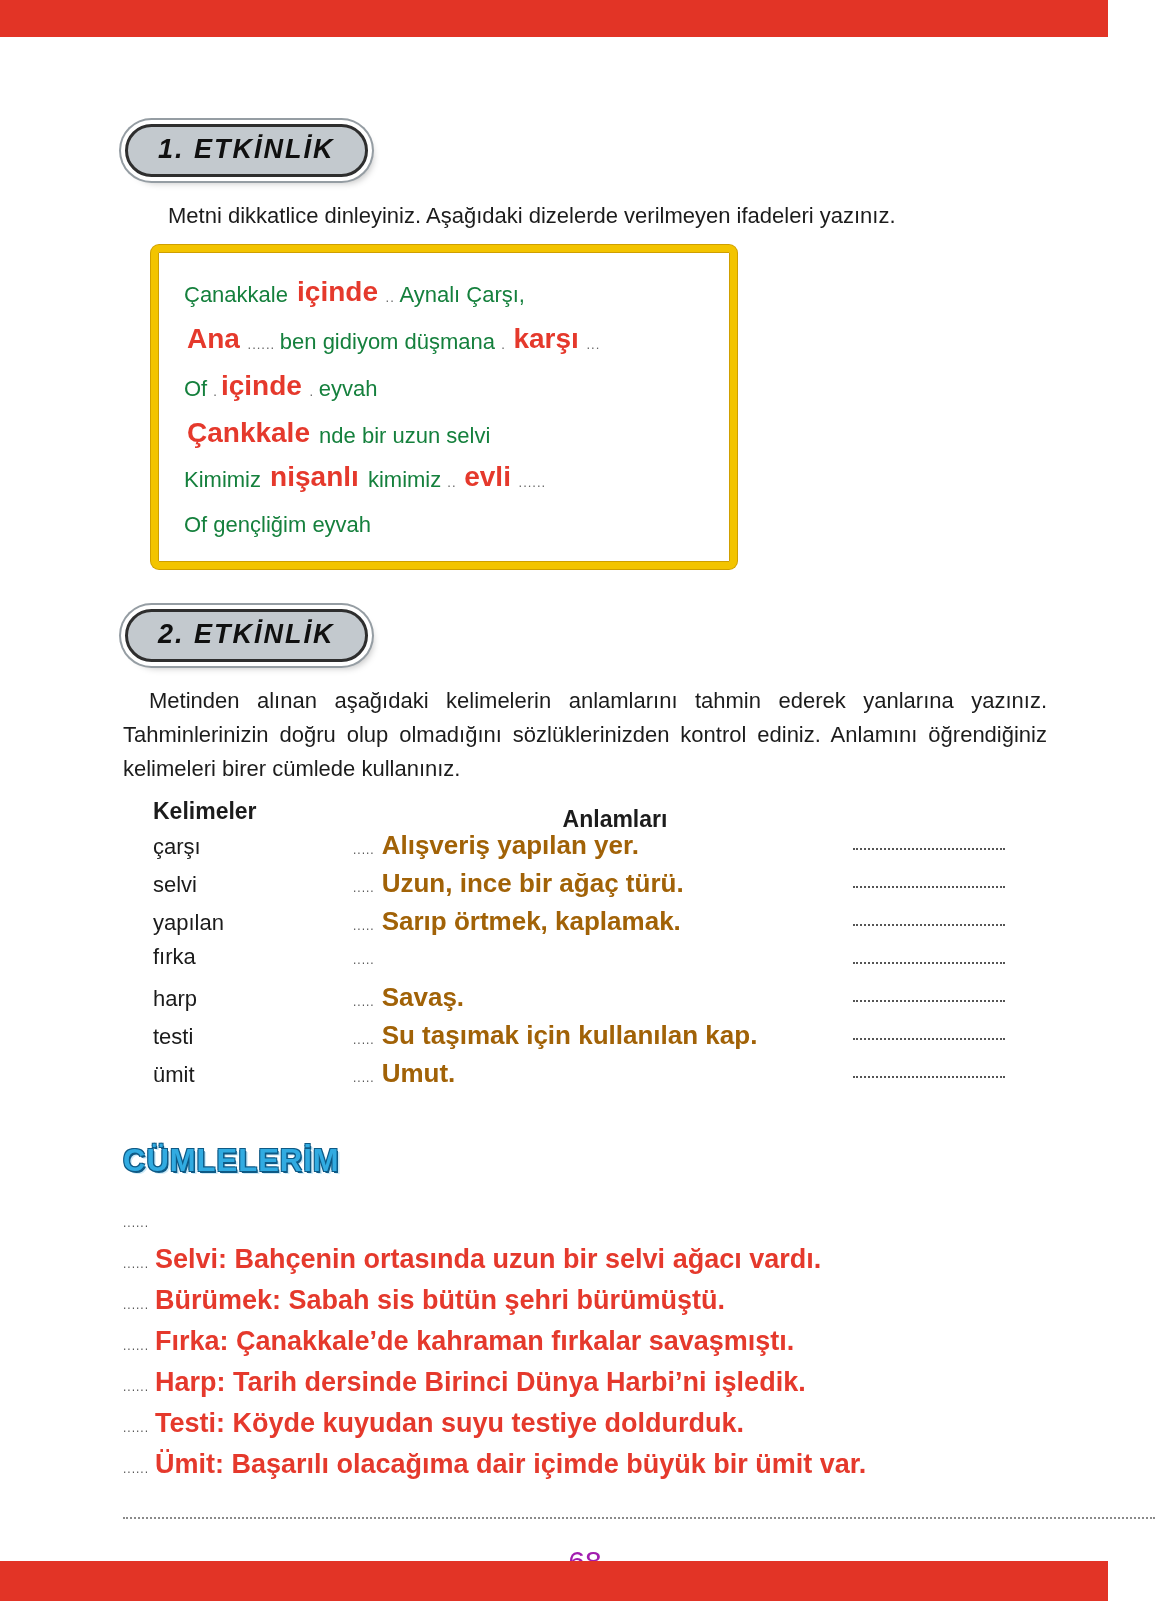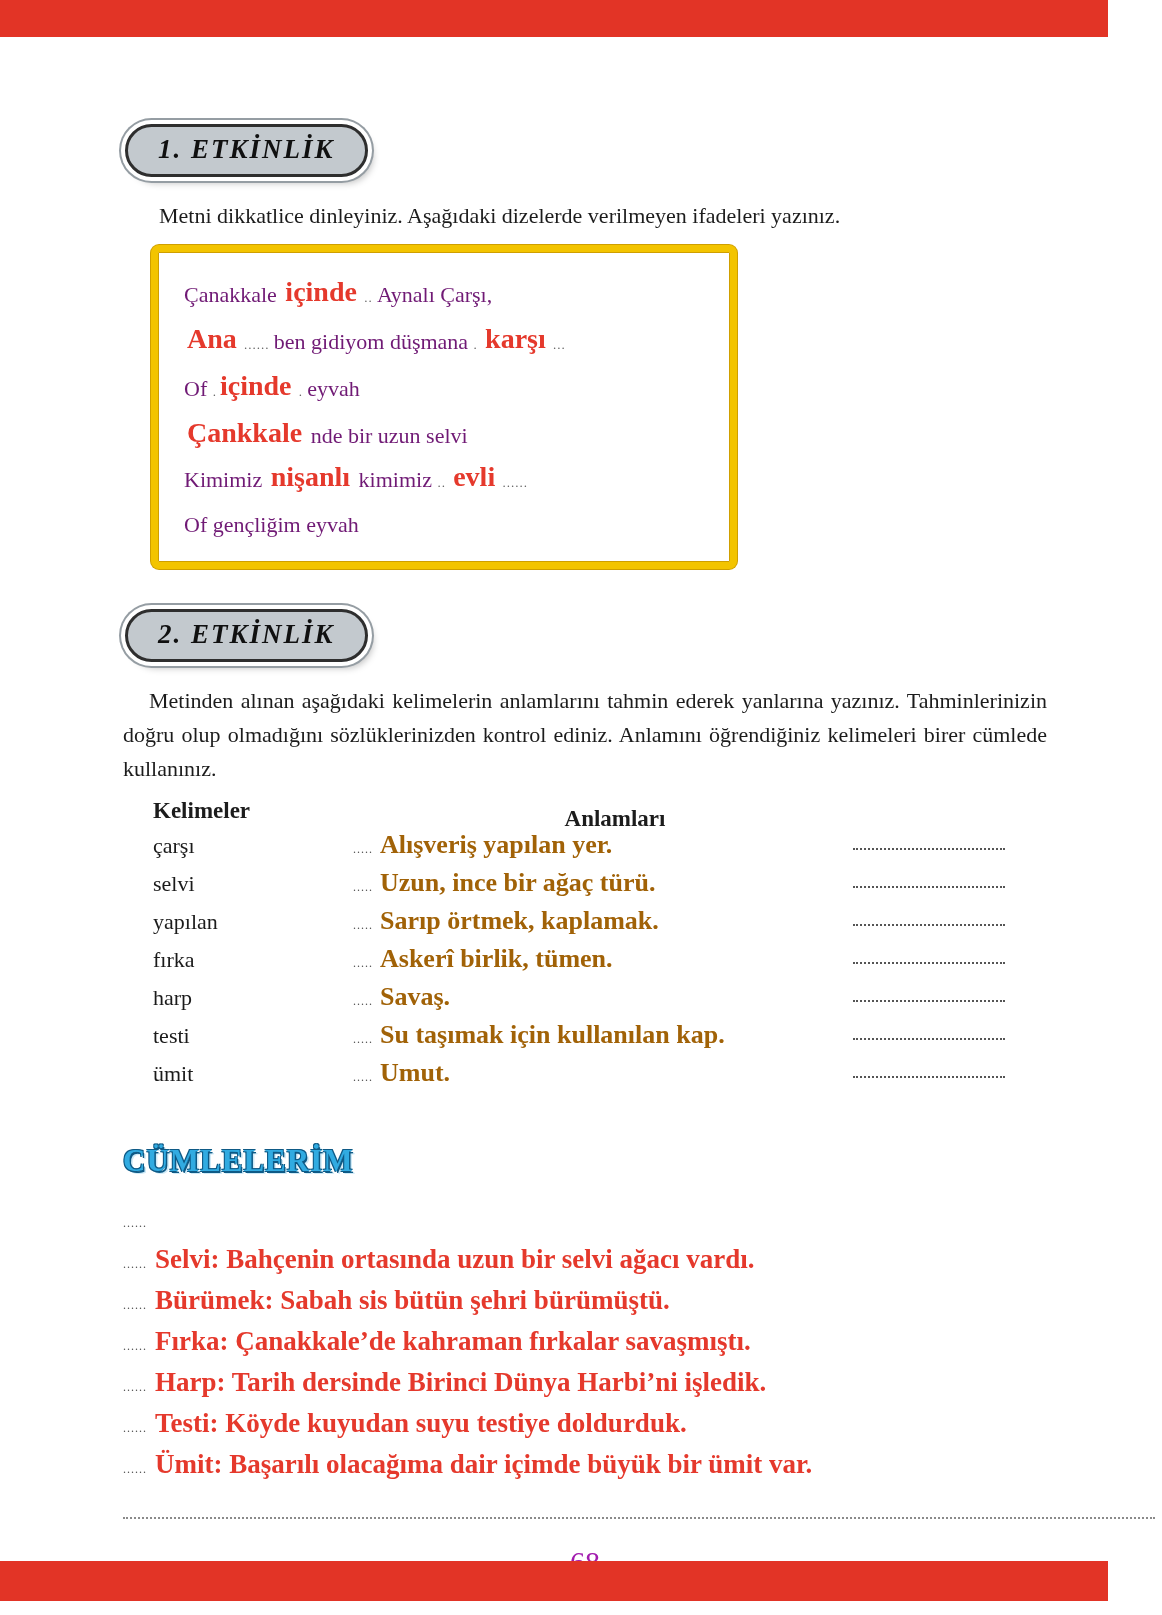--- a/index.html
+++ b/index.html
@@ -1,20 +1,20 @@
 <!DOCTYPE html>
 <html><head>
 <meta charset="utf-8">
 <style>
   html,body{margin:0;padding:0;background:#ffffff;}
   .page{
     position:relative;
     width:1162px;height:1615px;
     background:#ffffff;
-    font-family:Liberation Serif, serif;
+    font-family:Liberation Sans, sans-serif;
     color:#1c1c1c;
     overflow:hidden;
   }
   .red-bar{position:absolute;left:0;width:1108px;height:37px;background:#e23426;}
   .red-bar.top{top:0;}
   .red-bar.bottom{bottom:14px;height:40px;}
 
   .content{padding:0 115px 0 123px;}
 
   
@@ -29,21 +29,21 @@
     font-style:italic;
     font-weight:bold;
     font-size:27px;
     letter-spacing:2px;
     color:#101010;
   }
   .badge1{margin-top:124px;}
   .badge2{margin-top:40px;}
 
   .instruction{
-    margin:26px 0 0 36px;
+    margin:26px 0 0 45px;
     font-size:22px;
   }
   .para{
     margin:22px 0 0 0;
     font-size:22px;
     line-height:34px;
     text-align:justify;
     text-indent:26px;
   }
 
@@ -51,21 +51,21 @@
   .lyrics-box{
     width:520px;
     margin:16px 0 0 28px;
     border:7px solid #f3c400;
     border-radius:8px;
     box-shadow:0 0 0 1px #cf9f00, inset 0 0 0 1px #cf9f00;
     padding:20px 26px 16px;
     background:#ffffff;
   }
   .lyric-line{font-size:22px;color:#1c1c1c;line-height:42px;white-space:nowrap;}
-  .t-print{color:#701a75;}
+  .t-print{color:#15803d;}
   .t-hand{color:#e5392c;font-weight:bold;font-size:28px;position:relative;top:-1px;padding:0 3px;}
   .t-dots{color:#666;font-size:13px;letter-spacing:1px;}
 
   
   .vocab{margin:12px 0 0 30px;}
   .vhead{display:grid;grid-template-columns:200px 500px 160px;font-weight:bold;font-size:23px;height:32px;gap:12px;}
   .vhead .h-meanings{text-align:center;margin-top:8px;}
   .vrow{display:grid;grid-template-columns:200px 500px 160px;align-items:baseline;height:38px;}
   .vword{font-size:22px;color:#1b1b1b;}
   .vmid{display:flex;align-items:baseline;gap:7px;white-space:nowrap;}
@@ -145,21 +145,20 @@
             <span class="vmid">
               <span class="vleader">.....</span>
               <span class="vmeaning">Sarıp örtmek, kaplamak.</span>
             </span>
             <span class="vline"></span>
           </div>
           <div class="vrow">
             <span class="vword">fırka</span>
             <span class="vmid">
               <span class="vleader">.....</span>
-              <span class="vmeaning">Askerî birlik, tümen.</span>
             </span>
             <span class="vline"></span>
           </div>
           <div class="vrow">
             <span class="vword">harp</span>
             <span class="vmid">
               <span class="vleader">.....</span>
               <span class="vmeaning">Savaş.</span>
             </span>
             <span class="vline"></span>

